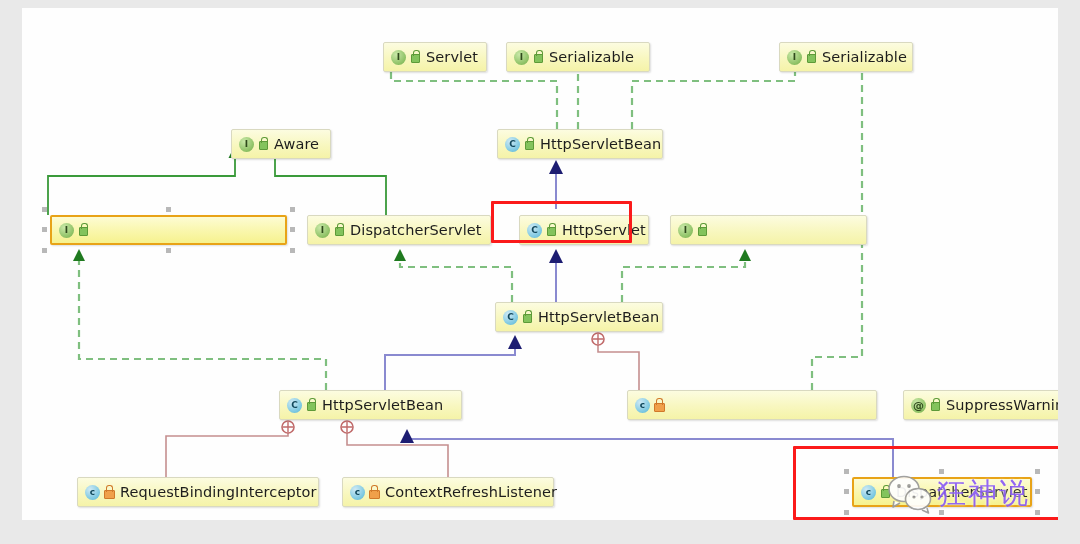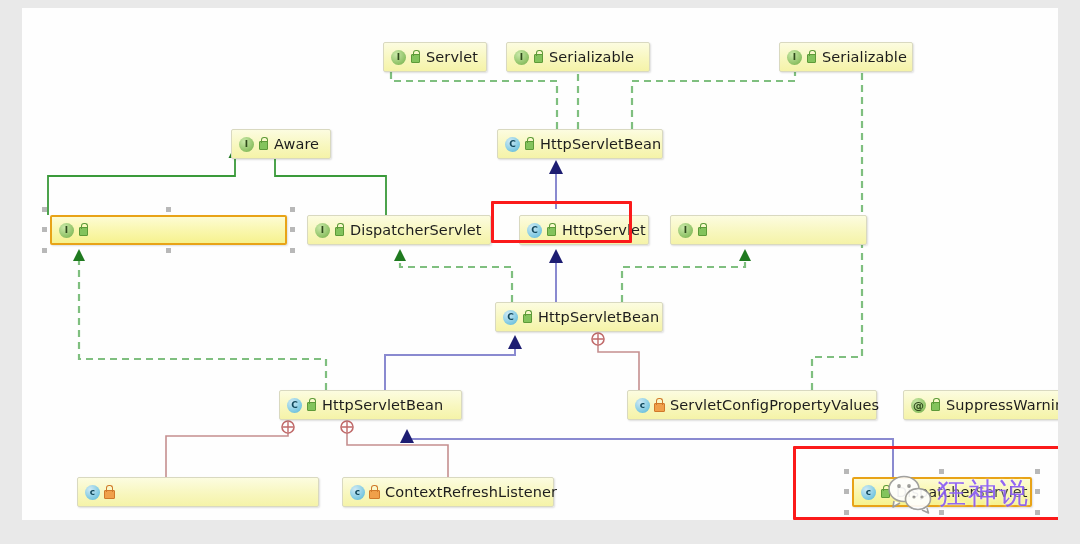--- a/index.html
+++ b/index.html
@@ -329,32 +329,32 @@
 
     <div class="node" style="left:257px;top:382px;width:183px;">
       <span class="ic ic-class">C</span>
       <span class="vis vis-pub"></span>
       <span class="label">HttpServletBean</span>
     </div>
 
     <div class="node" style="left:605px;top:382px;width:250px;">
       <span class="ic ic-class">c</span>
       <span class="vis vis-priv"></span>
-      <span class="label">ServletConfigPropertyValues</span>
     </div>
 
     <div class="node" style="left:881px;top:382px;width:178px;">
       <span class="ic ic-annotation">@</span>
       <span class="vis vis-pub"></span>
       <span class="label">SuppressWarnings</span>
     </div>
 
     <div class="node" style="left:55px;top:469px;width:242px;">
       <span class="ic ic-class">c</span>
       <span class="vis vis-priv"></span>
+      <span class="label">RequestBindingInterceptor</span>
     </div>
 
     <div class="node" style="left:320px;top:469px;width:212px;">
       <span class="ic ic-class">c</span>
       <span class="vis vis-priv"></span>
       <span class="label">ContextRefreshListener</span>
     </div>
 
     <div class="node selected" style="left:830px;top:469px;width:180px;">
       <span class="ic ic-class">c</span>

